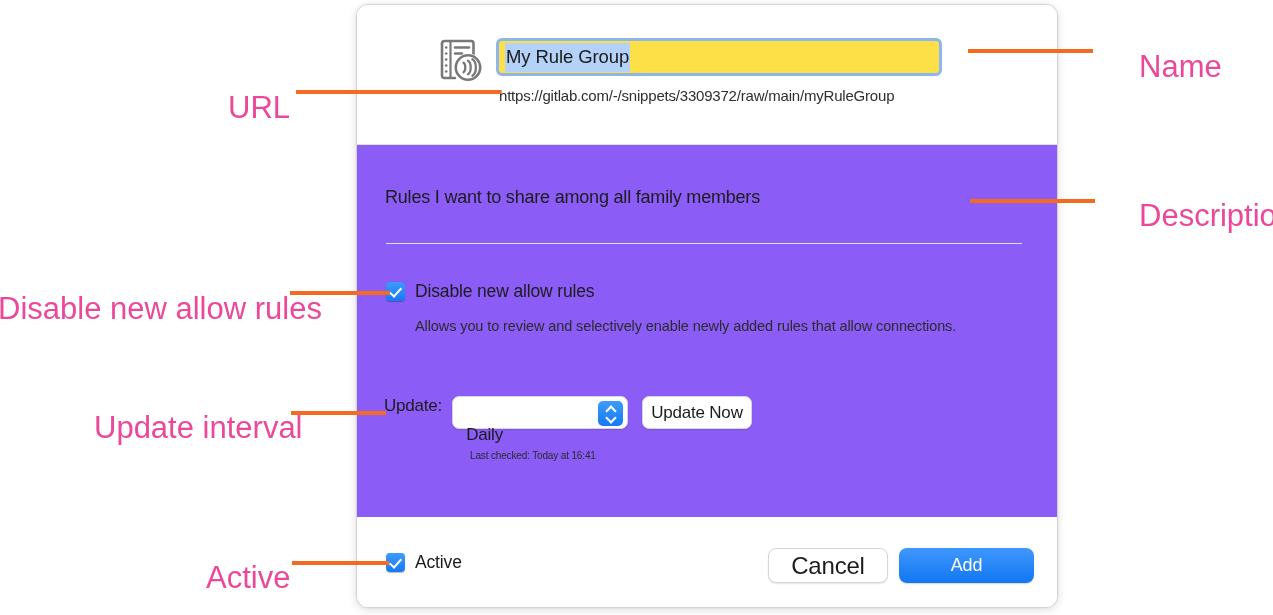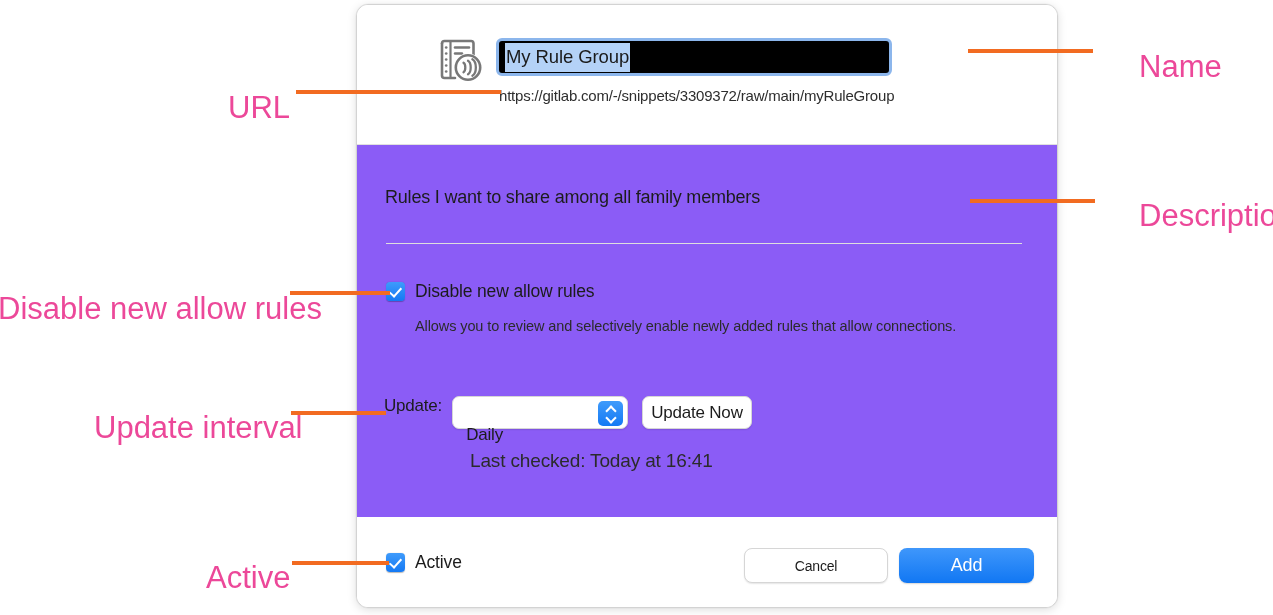--- a/index.html
+++ b/index.html
@@ -45,23 +45,23 @@
     position: absolute;
     left: 78px;
     top: 30px;
     width: 52px;
     height: 52px;
   }
   .name-field {
     position: absolute;
     left: 139px;
     top: 33px;
-    width: 396px;
+    width: 446px;
     height: 38px;
-    background: #000000;
+    background: #fde047;
     border: 3px solid #8cb6ec;
     border-radius: 6px;
     display: flex;
     align-items: center;
     padding: 0 6px;
   }
   .name-field .sel {
     background: #b4d2f7;
     color: #1a1a1a;
     font-size: 18.5px;
@@ -220,21 +220,21 @@
     font-size: 17px;
     color: #1c1c1c;
     letter-spacing: -0.2px;
     display: flex;
     align-items: center;
   }
   .last-checked {
     position: absolute;
     left: 113px;
     top: 305px;
-    font-size: 19px;
+    font-size: 10px;
     color: #2b2b2b;
     letter-spacing: -0.15px;
   }
 
   
   .dlg-footer {
     position: relative;
     height: 90px;
     flex: 0 0 auto;
     background: #ffffff;
@@ -249,27 +249,27 @@
   }
   .footer-buttons {
     position: absolute;
     right: 23px;
     top: 31px;
     display: flex;
     align-items: center;
     gap: 11px;
   }
   .btn-cancel {
-    width: 144px;
+    width: 120px;
     height: 35px;
     background: #ffffff;
     border: 1px solid #d6d6d6;
     border-radius: 8px;
     box-shadow: 0 1px 1.5px rgba(0,0,0,0.10);
-    font-size: 14px;
+    font-size: 24px;
     color: #1c1c1c;
     letter-spacing: -0.2px;
     display: flex;
     align-items: center;
     justify-content: center;
   }
   .btn-add {
     width: 135px;
     height: 35px;
     background: linear-gradient(#3f97fb, #1177f3);

